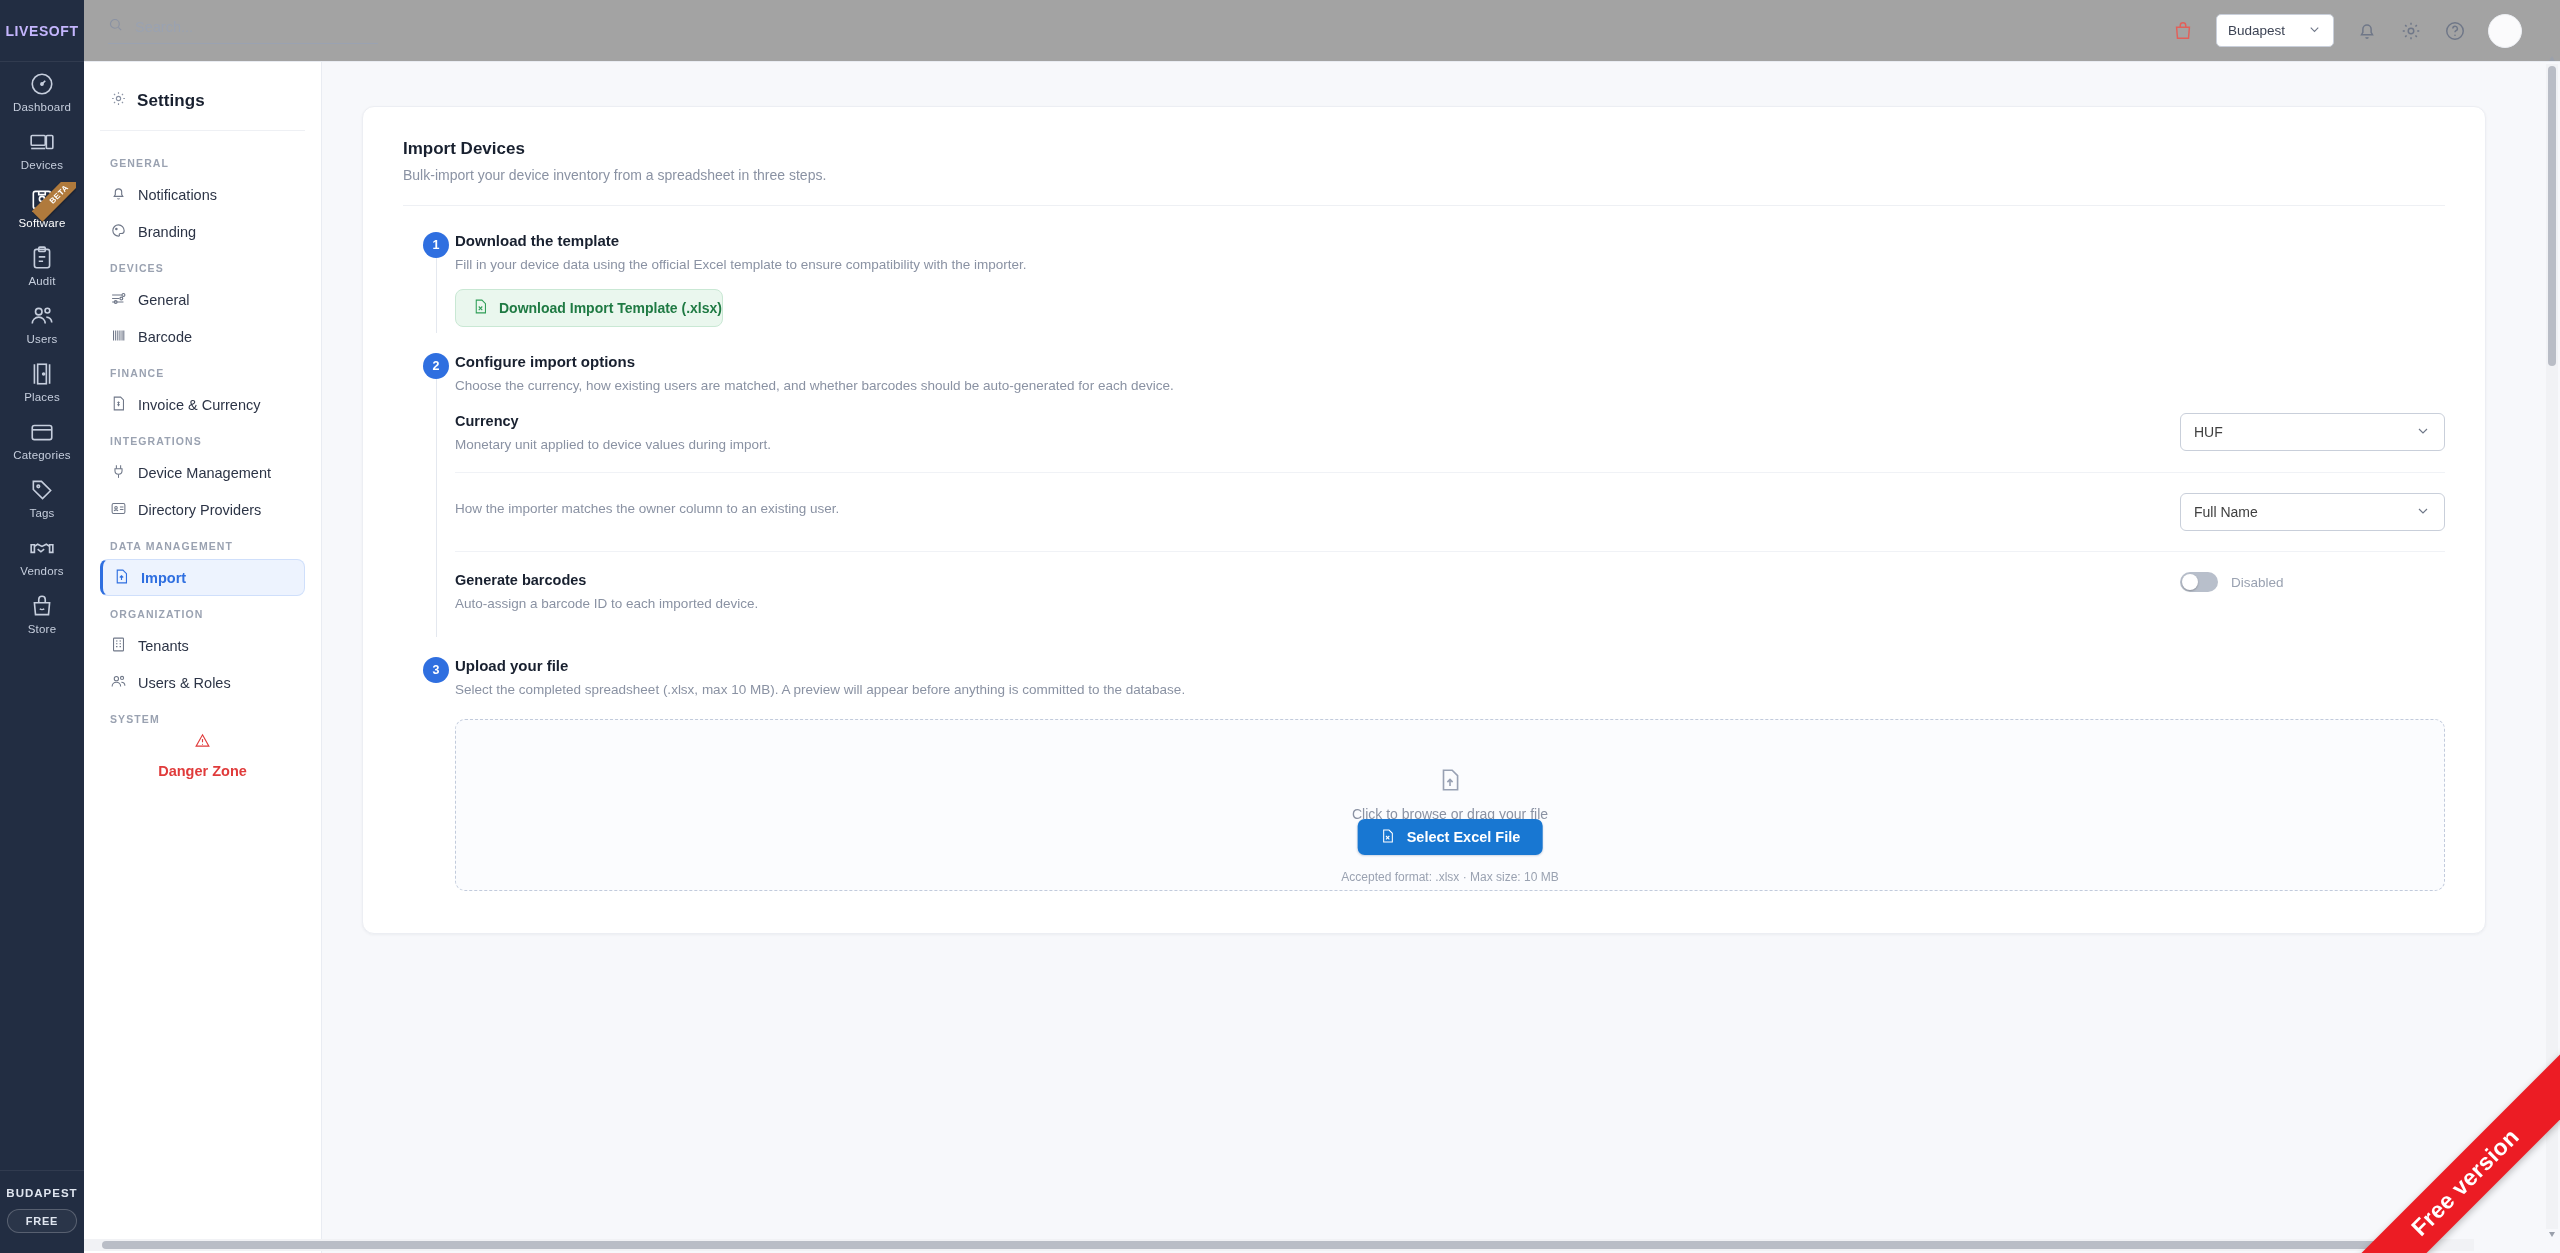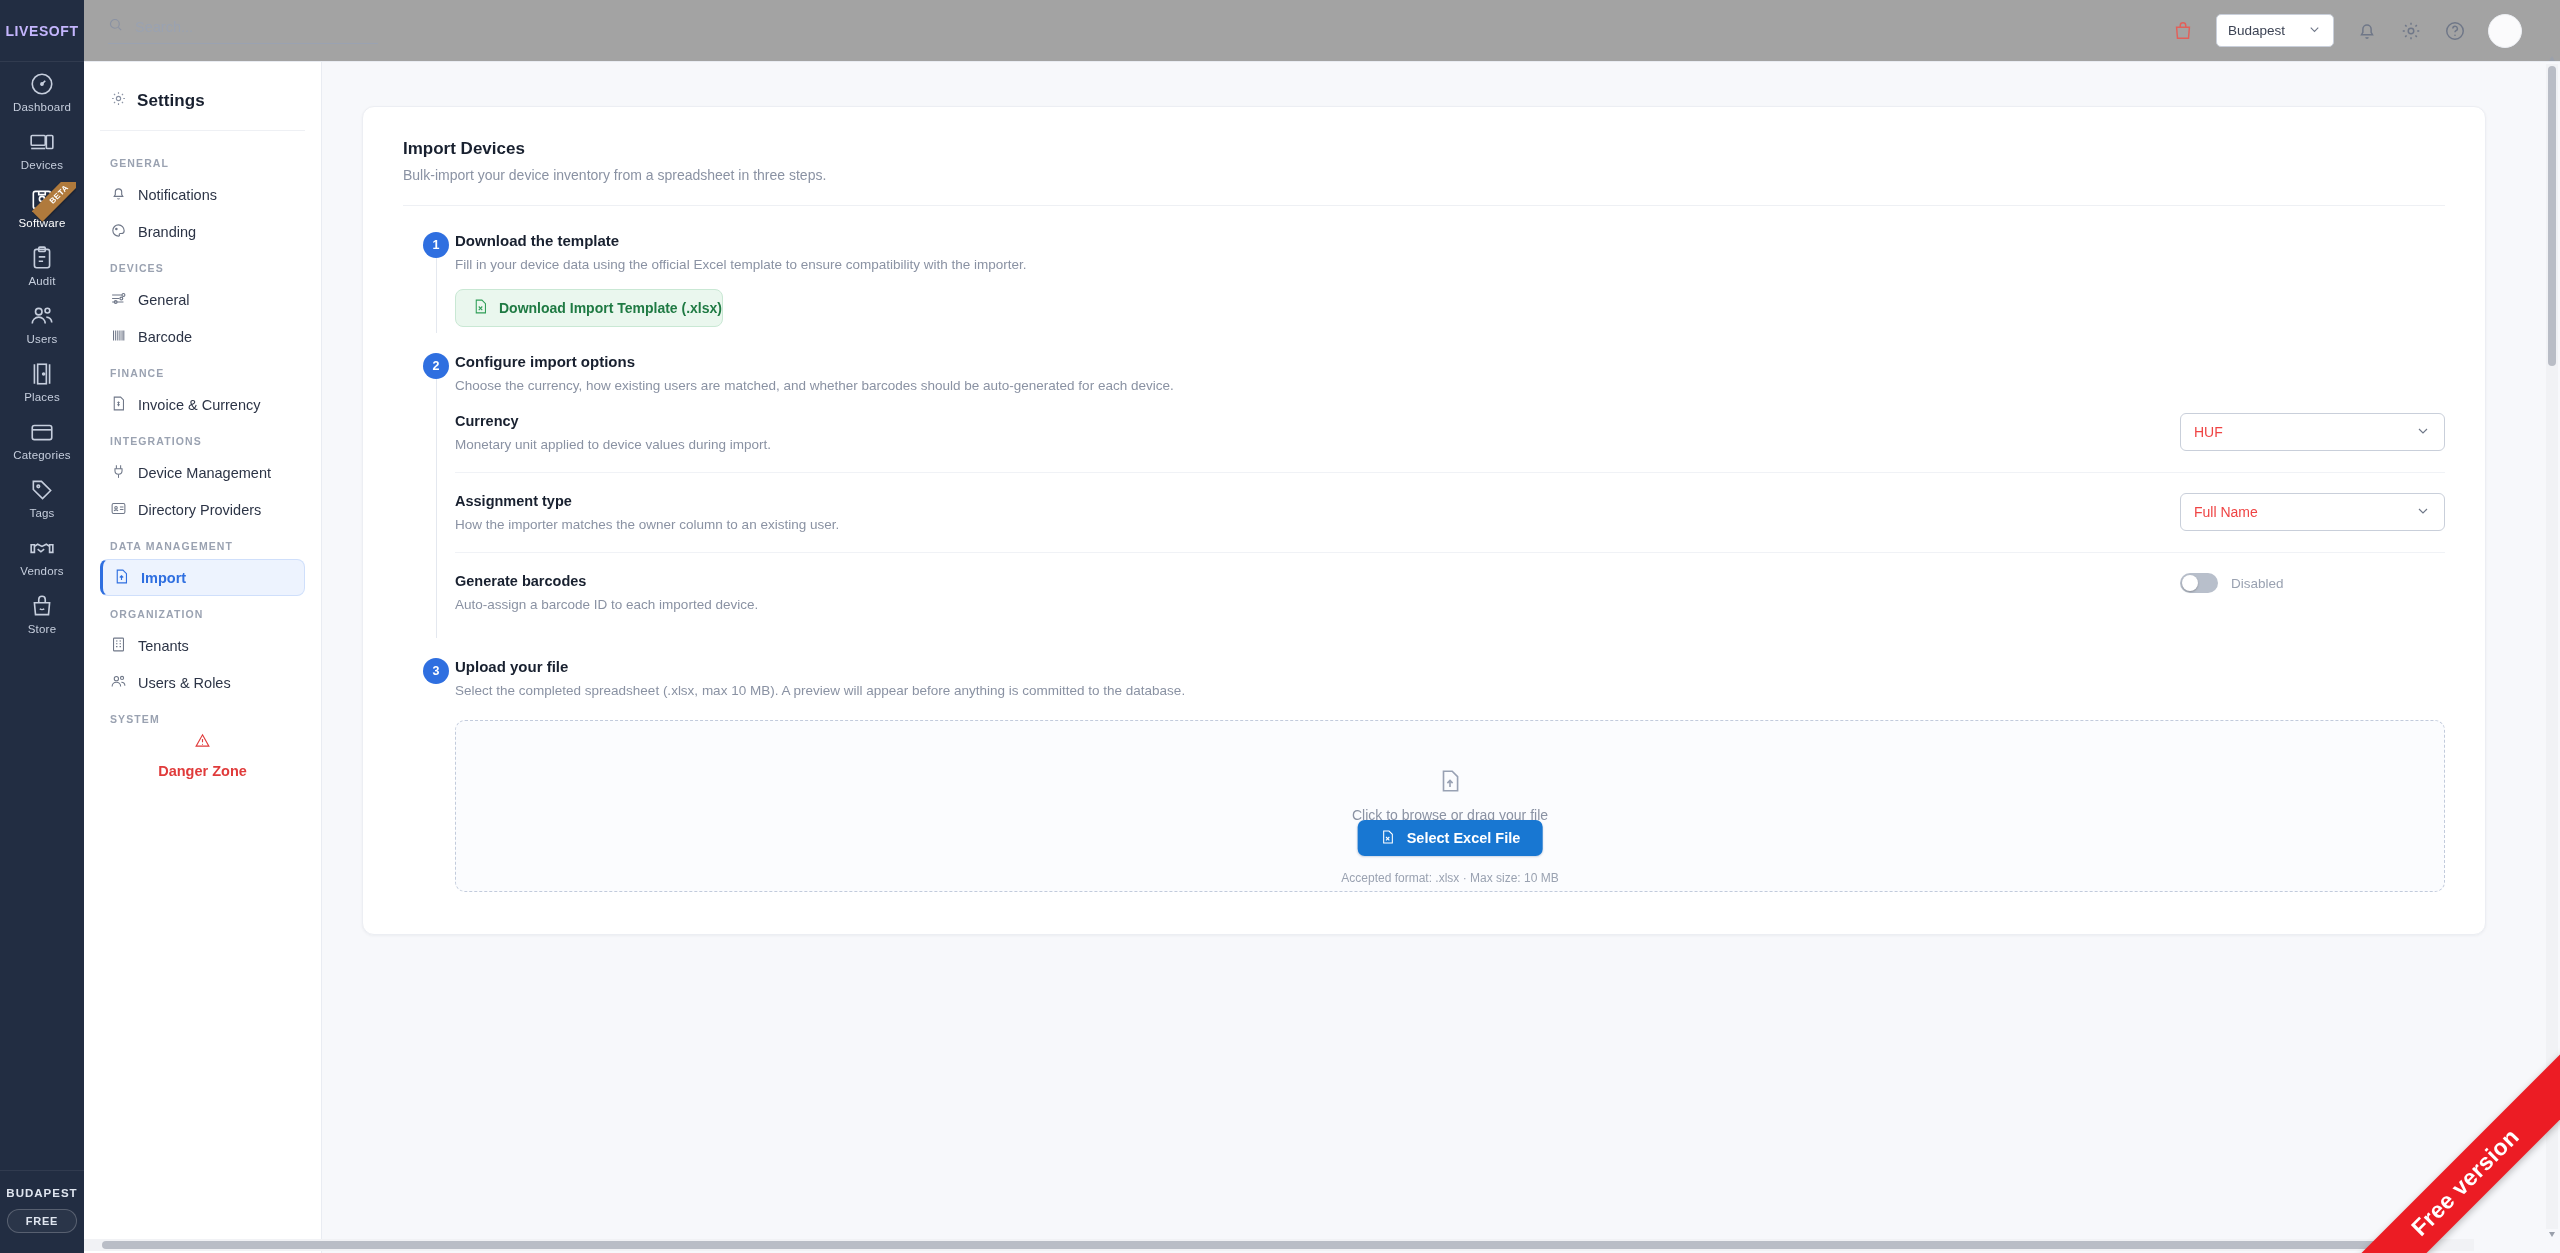--- a/index.html
+++ b/index.html
@@ -207,21 +207,21 @@
   }
   .opt-row:last-of-type { border-bottom: none; }
   .opt-left { flex: 1; }
   .opt-h { font-size: 14.5px; font-weight: 700; color: #18202f; }
   .opt-p { font-size: 13.5px; color: #8a92a3; margin-top: 8px; }
   .opt-right { width: 265px; flex: none; display: flex; align-items: center; }
   .select-box {
     width: 265px; height: 38px; padding: 8px 13px;
     border: 1px solid #c9cfda; border-radius: 6px; background: #fff;
     display: flex; align-items: center; justify-content: space-between;
-    font-size: 14px; color: #ef4444; cursor: pointer;
+    font-size: 14px; color: #404040; cursor: pointer;
   }
   .select-box svg { width: 16px; height: 16px; color: #6f7788; }
   .toggle-wrap { display: flex; align-items: center; gap: 13px; cursor: pointer; }
   .toggle {
     width: 38px; height: 20px; border-radius: 999px; background: #b8bfcb;
     position: relative; flex: none;
   }
   .toggle .knob {
     position: absolute; left: 2px; top: 2px;
     width: 16px; height: 16px; border-radius: 50%; background: #fff;
@@ -629,21 +629,20 @@
                 <span>HUF</span>
                 <span><svg viewBox="0 0 24 24" fill="none" stroke="currentColor" stroke-width="1.7">
                       <path d="M6 9l6 6 6-6"></path>
                     </svg></span>
               </div>
             </div>
           </div>
 
           <div class="opt-row">
             <div class="opt-left">
-              <div class="opt-h">Assignment type</div>
               <div class="opt-p">How the importer matches the owner column to an existing user.</div>
             </div>
             <div class="opt-right">
               <div class="select-box">
                 <span>Full Name</span>
                 <span><svg viewBox="0 0 24 24" fill="none" stroke="currentColor" stroke-width="1.7">
                       <path d="M6 9l6 6 6-6"></path>
                     </svg></span>
               </div>
             </div>

